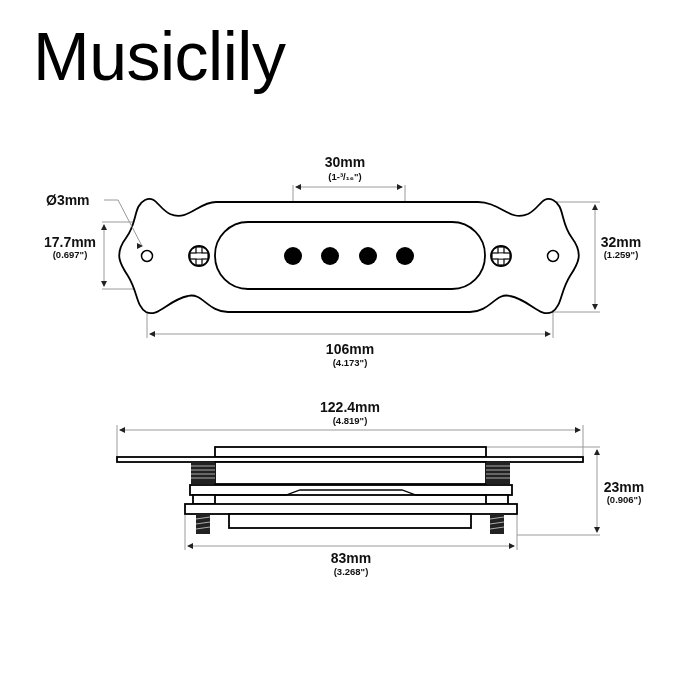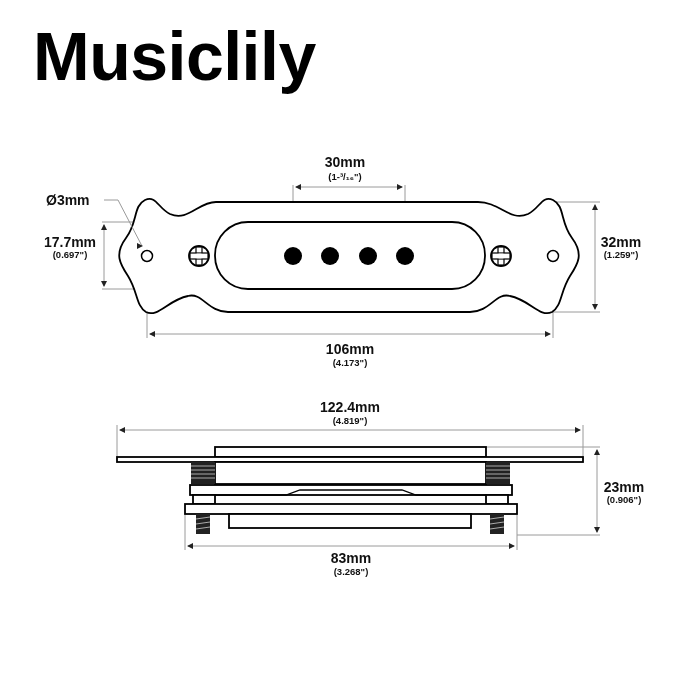--- a/index.html
+++ b/index.html
@@ -1,17 +1,17 @@
 <!DOCTYPE html>
 <html><head>
 <meta charset="utf-8">
 <style>
   html, body { margin: 0; padding: 0; background: #ffffff; }
   body { width: 700px; height: 700px; position: relative; overflow: hidden; font-family: "Liberation Sans", sans-serif; }
-  .brand { position: absolute; left: 33px; top: 22px; font-size: 68px; font-weight: 700; color: #000; letter-spacing: -0.5px; line-height: 1; }
+  .brand { position: absolute; left: 33px; top: 22px; font-size: 68px; font-weight: 400; color: #000; letter-spacing: -0.5px; line-height: 1; }
   svg { position: absolute; left: 0; top: 0; }
   .dim-main { font-family: "Liberation Sans", sans-serif; font-weight: 700; font-size: 14px; fill: #111; }
   .dim-sub { font-family: "Liberation Sans", sans-serif; font-weight: 700; font-size: 9.5px; fill: #111; }
   .thin { stroke: #9a9a9a; stroke-width: 1; fill: none; }
   .outline { stroke: #000; stroke-width: 1.8; fill: #fff; }
 </style>
 </head>
 <body>
 
 <div class="brand">Musiclily</div>

